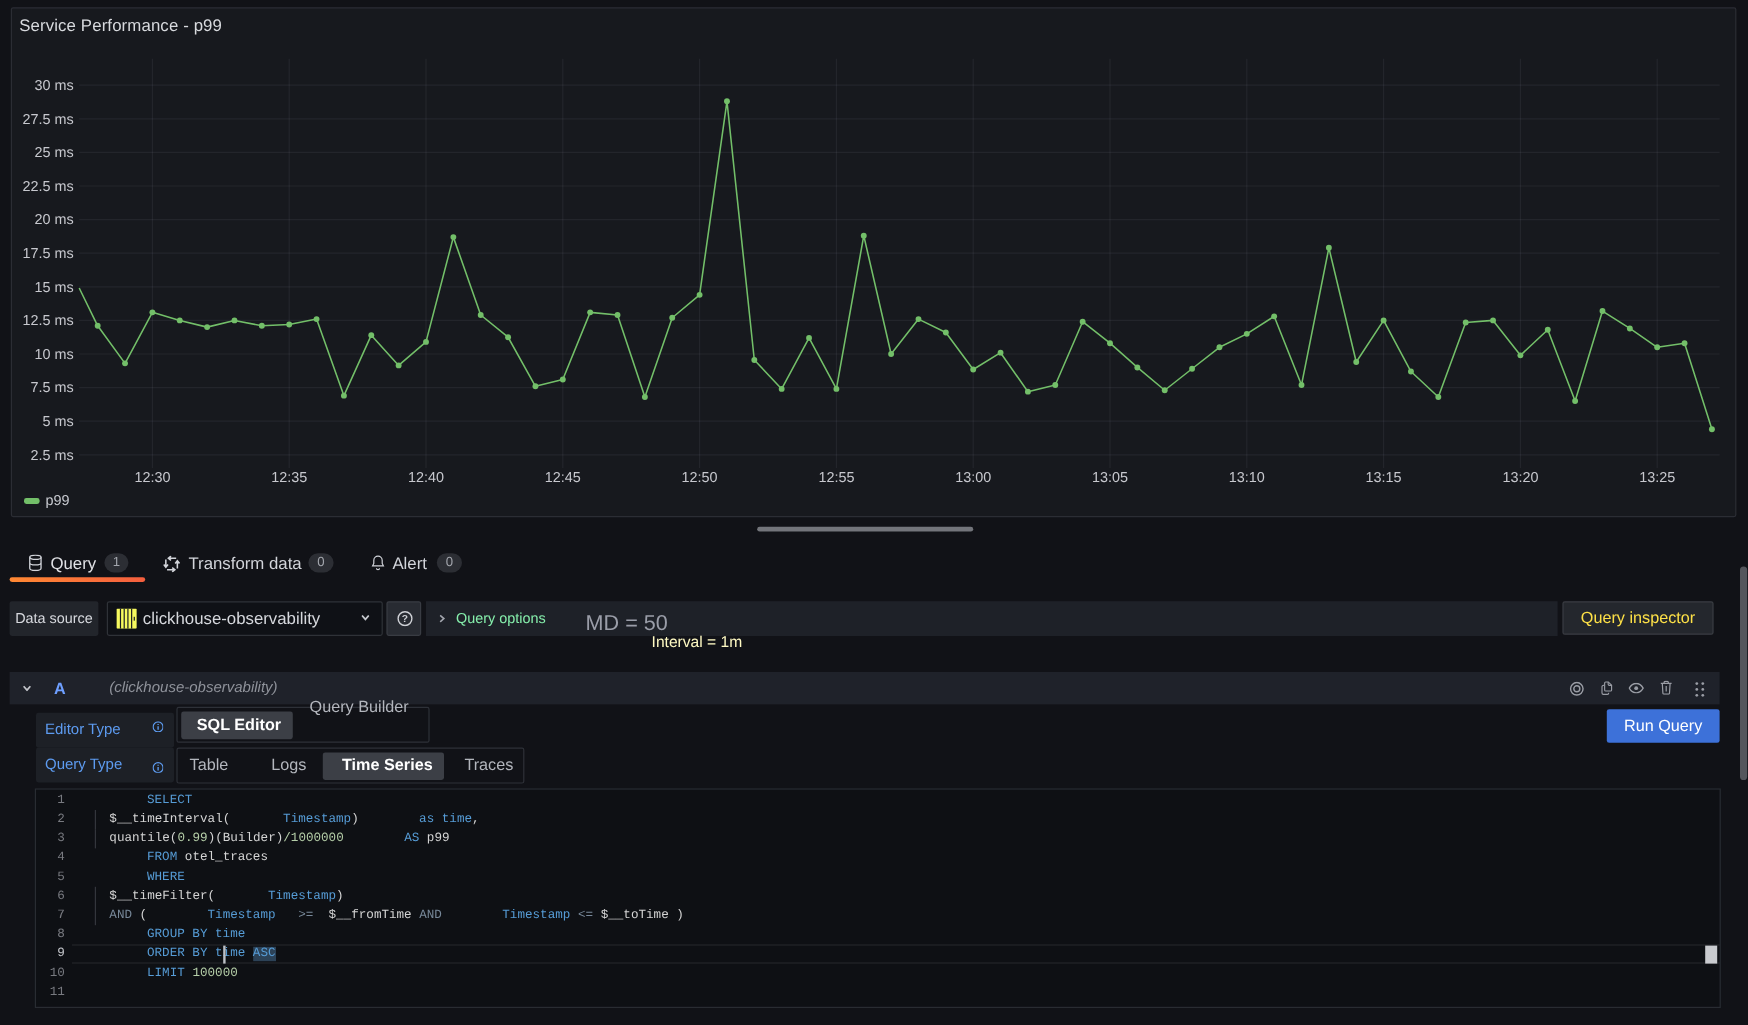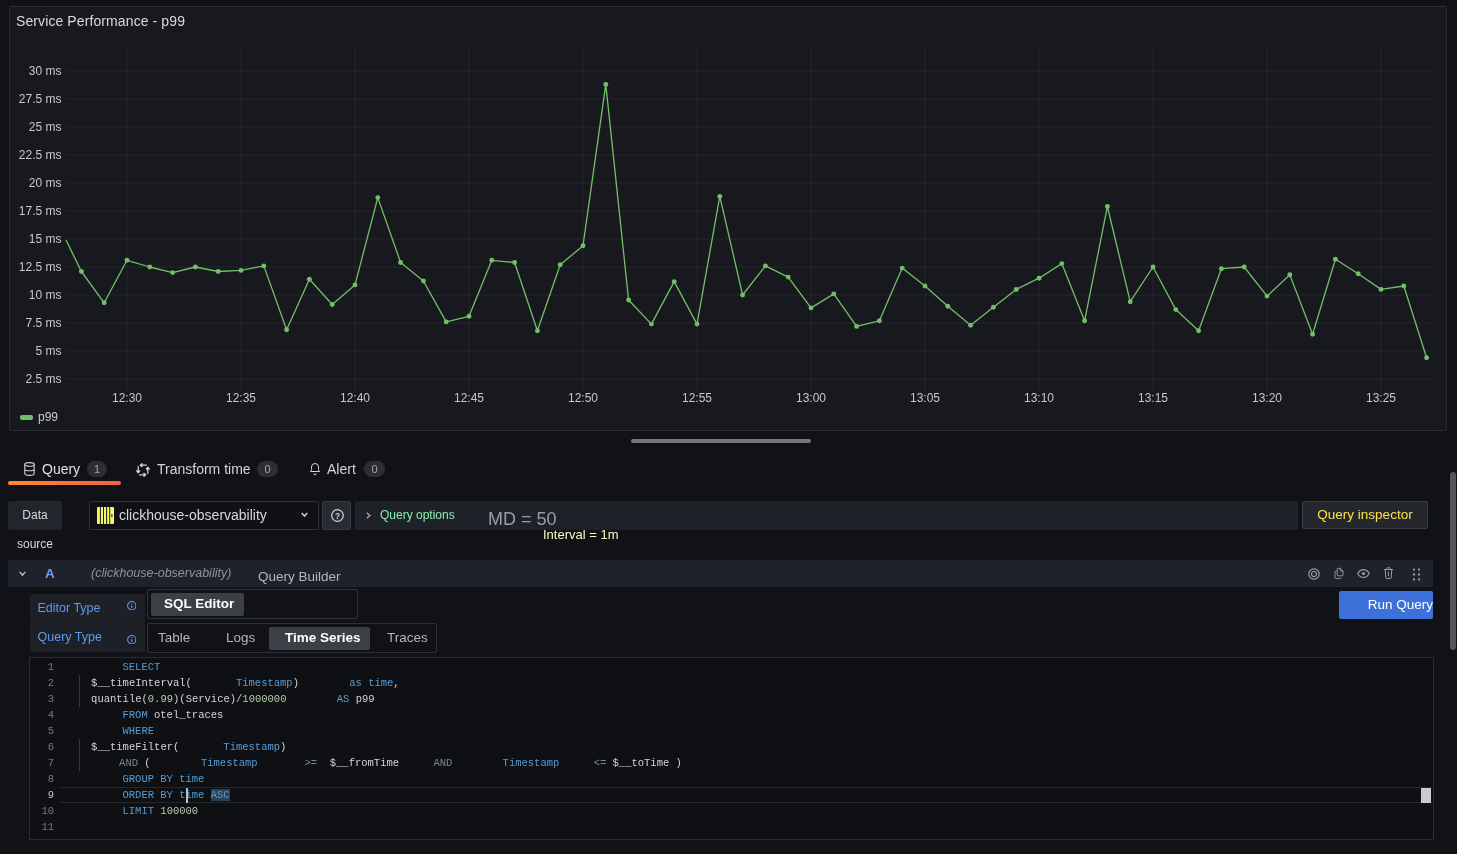--- a/index.html
+++ b/index.html
@@ -16,21 +16,21 @@
 #divider { left:631px; top:438.5px; width:180px; height:4.5px; border-radius:3px; background:#73757b; }
 
 
 .tabtxt { font-size:14px; color:#d2d4da; }
 .badge { position:absolute; top:461px; height:16px; border-radius:8px; background:#2c2e34;
   color:#a2a5ac; font-size:11px; text-align:center; line-height:16px; }
 #underline { left:8px; top:481px; width:113px; height:4px; border-radius:2px;
   background:linear-gradient(90deg,#ff8833,#f55f3e); }
 
 
-#dschip { left:8px; top:501px; width:54px; height:29px; background:#22252b; border-radius:2px;
+#dschip { left:8px; top:501px; width:74px; height:29px; background:#22252b; border-radius:2px;
   color:#d7d9de; font-size:12px; font-weight:500; line-height:29px; text-align:center; }
 #dsdrop { left:89px; top:501px; width:230px; height:29px; background:#0f1116;
   border:1px solid #2f3238; border-radius:2px; }
 #dstxt { left:119px; top:507px; font-size:14px; color:#d6d8dd; }
 #qbtn { left:322px; top:501px; width:29px; height:29px; background:#282b32; border:1px solid #393c43; border-radius:2px; }
 #strip { left:355px; top:501px; width:943px; height:29px; background:#1e2128; }
 #qopts { left:380px; top:508px; font-size:12px; font-weight:500; color:#86efac; }
 #md { left:488px; top:509px; font-size:18px; color:#9a9da8; }
 #intv { left:543px; top:509px; font-size:13px; color:#fef9c3;margin-top:18px; }
 #qinsp { left:1302px; top:501px; width:126px; height:28px; background:#24272d; border:1px solid #3a3d43;
@@ -42,31 +42,31 @@
 #refname { left:91px; top:566px; font-size:12.5px; font-style:italic; color:#8f929a; }
 
 
 .lblchip { position:absolute; left:30px; width:115px; height:29px; background:#1d2026; border-radius:2px;
   color:#5d9bf0; font-size:12.5px; font-weight:500; line-height:29px; padding-left:7.5px; }
 .radioc { position:absolute; left:147px; height:30px; border:1px solid #2e3138; border-radius:2px; }
 .rchip { position:absolute; background:#3c3f46; border-radius:2px; height:23px; top:3px; }
 .ritem { position:absolute; font-size:13.5px; color:#b3b6bd; top:6px; }
 .ractive { position:absolute; font-size:13.5px; font-weight:700; color:#fff; top:6px;text-align:right; }
 #runq { left:1339px; top:591px; width:94px; height:28px; background:#3d71d9; border-radius:2px;
-  color:#fff; font-size:13.5px; font-weight:500; text-align:right; line-height:28px; }
+  color:#fff; font-size:13.5px; font-weight:500; text-align:center; line-height:28px; }
 
 
 #editor { left:29px; top:657px; width:1405px; height:183px; background:#0e1014;
   border:1px solid #292c32; }
 .cl { position:absolute; left:29px; width:1405px; height:16px;
   font-family:"Liberation Mono",monospace; font-size:10.5px; line-height:16px; white-space:pre; }
 .ln { position:absolute; left:0; width:25px; text-align:right; color:#787a80; }
 .ln9 { position:absolute; left:0; width:25px; text-align:right; color:#c5c7cc; }
 .code { position:absolute; left:49.5px; }
-.k { color:#569cd6;margin-left:44px; } .o { color:#778899;margin-left:28px; } .n { color:#b5cea8; } .w { color:#d4d4d4; }
+.k { color:#569cd6;margin-left:44px; } .o { color:#778899; } .n { color:#b5cea8; } .w { color:#d4d4d4; }
 .ksel { color:#569cd6; background:#2c4257;font-family:Liberation Mono, monospace; }
 .ig { position:absolute; left:50px; top:0; width:1px; height:16px; background:#33363c; }
 #curline { left:60px; top:787px; width:1373px; height:16px;
   border-top:1px solid rgba(204,204,220,0.13); border-bottom:1px solid rgba(204,204,220,0.13); }
 #cursor { left:186px; top:788px; width:1.5px; height:15px; background:#bcc0c6; }
 #ovr { left:1421px; top:788px; width:10px; height:15px; background:#c9cbcf; }
 
 
 #vscroll { left:1450px; top:472px; width:5.5px; height:178px; border-radius:3px; background:#54565c; }
 svg.ic { position:absolute; }
@@ -204,21 +204,21 @@
 <div class="badge" style="left:87px;width:20px">1</div>
 <div class="abs" id="underline"></div>
 <svg class="ic" style="left:136px;top:463px" width="14" height="14" viewBox="0 0 14 14" fill="none" stroke="#d2d4da" stroke-width="1.3">
  <g>
   <path d="M10.8 2.2 H4.4 M6.5 0.4 L4.3 2.2 L6.5 4.0"></path>
   <path d="M10.8 2.2 H4.4 M6.5 0.4 L4.3 2.2 L6.5 4.0" transform="rotate(90 7 7)"></path>
   <path d="M10.8 2.2 H4.4 M6.5 0.4 L4.3 2.2 L6.5 4.0" transform="rotate(180 7 7)"></path>
   <path d="M10.8 2.2 H4.4 M6.5 0.4 L4.3 2.2 L6.5 4.0" transform="rotate(270 7 7)"></path>
  </g>
 </svg>
-<div class="abs tabtxt" style="left:157px;top:461px">Transform time</div>
+<div class="abs tabtxt" style="left:157px;top:461px">Transform data</div>
 <div class="badge" style="left:257px;width:21px">0</div>
 <svg class="ic" style="left:309px;top:462px" width="12" height="14" viewBox="0 0 24 28" fill="none" stroke="#d2d4da" stroke-width="2">
  <path d="M12 3 a7 7 0 0 0 -7 7 v5 l-2 4 h18 l-2 -4 v-5 a7 7 0 0 0 -7 -7 z M9.5 23 a2.5 2.5 0 0 0 5 0"></path>
 </svg>
 <div class="abs tabtxt" style="left:327px;top:461px">Alert</div>
 <div class="badge" style="left:364px;width:21px">0</div>
 
 
 <div class="abs" id="dschip">Data source</div>
 <div class="abs" id="dsdrop"></div>
@@ -288,41 +288,41 @@
 
 
 <div class="lblchip" style="top:594px">Editor Type</div>
 <svg class="ic" style="left:126.5px;top:600.5px" width="9.5" height="9.5" viewBox="0 0 11 11" fill="none">
  <circle cx="5.5" cy="5.5" r="4.8" stroke="#5d9bf0" stroke-width="1.2"></circle>
  <path d="M5.5 4.8 V8.3 M5.5 2.7 v1" stroke="#5d9bf0" stroke-width="1.3"></path>
 </svg>
 <div class="radioc" style="top:589px;width:211px"></div>
 <div class="rchip" style="left:150.5px;top:592.5px;width:93px"></div>
 <div class="ractive" style="left:164px;top:596px">SQL Editor</div>
-<div class="ritem" style="left:258px;top:569px">Query Builder</div>
+<div class="ritem" style="left:258px;top:581px">Query Builder</div>
 
 <div class="lblchip" style="top:623px">Query Type</div>
 <svg class="ic" style="left:126.5px;top:634.5px" width="9.5" height="9.5" viewBox="0 0 11 11" fill="none">
  <circle cx="5.5" cy="5.5" r="4.8" stroke="#5d9bf0" stroke-width="1.2"></circle>
  <path d="M5.5 4.8 V8.3 M5.5 2.7 v1" stroke="#5d9bf0" stroke-width="1.3"></path>
 </svg>
 <div class="radioc" style="top:623px;width:290px"></div>
 <div class="rchip" style="left:269px;top:626.5px;width:101px"></div>
 <div class="ritem" style="left:158px;top:630px">Table</div>
 <div class="ritem" style="left:226px;top:630px">Logs</div>
 <div class="ractive" style="left:285px;top:630px">Time Series</div>
 <div class="ritem" style="left:387px;top:630px">Traces</div>
 <div class="abs" id="runq">Run Query</div>
 
 
 <div class="abs" id="editor"></div>
 <div class="abs" id="curline"></div>
 <div class="cl" style="top:659px"><span class="ln">1</span><span class="code"><span class="k">SELECT</span></span></div>
 <div class="cl" style="top:675px"><span class="ln">2</span><span class="ig"></span><span class="code"><span class="w">&nbsp;&nbsp;$__timeInterval(</span><span class="k">Timestamp</span><span class="w">)&nbsp;</span><span class="k">as&nbsp;time</span><span class="w">,</span></span></div>
-<div class="cl" style="top:691px"><span class="ln">3</span><span class="ig"></span><span class="code"><span class="w">&nbsp;&nbsp;quantile(</span><span class="n">0.99</span><span class="w">)(Service)</span><span class="n">/1000000</span><span class="w">&nbsp;</span><span class="k">AS</span><span class="w">&nbsp;p99</span></span></div>
+<div class="cl" style="top:691px"><span class="ln">3</span><span class="ig"></span><span class="code"><span class="w">&nbsp;&nbsp;quantile(</span><span class="n">0.99</span><span class="w">)(Builder)</span><span class="n">/1000000</span><span class="w">&nbsp;</span><span class="k">AS</span><span class="w">&nbsp;p99</span></span></div>
 <div class="cl" style="top:707px"><span class="ln">4</span><span class="code"><span class="k">FROM</span><span class="w">&nbsp;otel_traces</span></span></div>
 <div class="cl" style="top:723px"><span class="ln">5</span><span class="code"><span class="k">WHERE</span></span></div>
 <div class="cl" style="top:739px"><span class="ln">6</span><span class="ig"></span><span class="code"><span class="w">&nbsp;&nbsp;$__timeFilter(</span><span class="k">Timestamp</span><span class="w">)</span></span></div>
 <div class="cl" style="top:755px"><span class="ln">7</span><span class="ig"></span><span class="code"><span class="w">&nbsp;&nbsp;</span><span class="o">AND</span><span class="w">&nbsp;(&nbsp;</span><span class="k">Timestamp</span><span class="w">&nbsp;&nbsp;&nbsp;</span><span class="o">&gt;=</span><span class="w">&nbsp;&nbsp;$__fromTime&nbsp;</span><span class="o">AND</span><span class="w">&nbsp;</span><span class="k">Timestamp</span><span class="w">&nbsp;</span><span class="o">&lt;=</span><span class="w">&nbsp;$__toTime&nbsp;)</span></span></div>
 <div class="cl" style="top:771px"><span class="ln">8</span><span class="code"><span class="k">GROUP&nbsp;BY&nbsp;time</span></span></div>
 <div class="cl" style="top:787px"><span class="ln9">9</span><span class="code"><span class="k">ORDER&nbsp;BY&nbsp;time&nbsp;</span><span class="ksel">ASC</span></span></div>
 <div class="cl" style="top:803px"><span class="ln">10</span><span class="code"><span class="k">LIMIT</span><span class="w">&nbsp;</span><span class="n">100000</span></span></div>
 <div class="cl" style="top:819px"><span class="ln">11</span><span class="code"><span class="w"></span></span></div>
 <div class="abs" id="cursor"></div>
 <div class="abs" id="ovr"></div>

